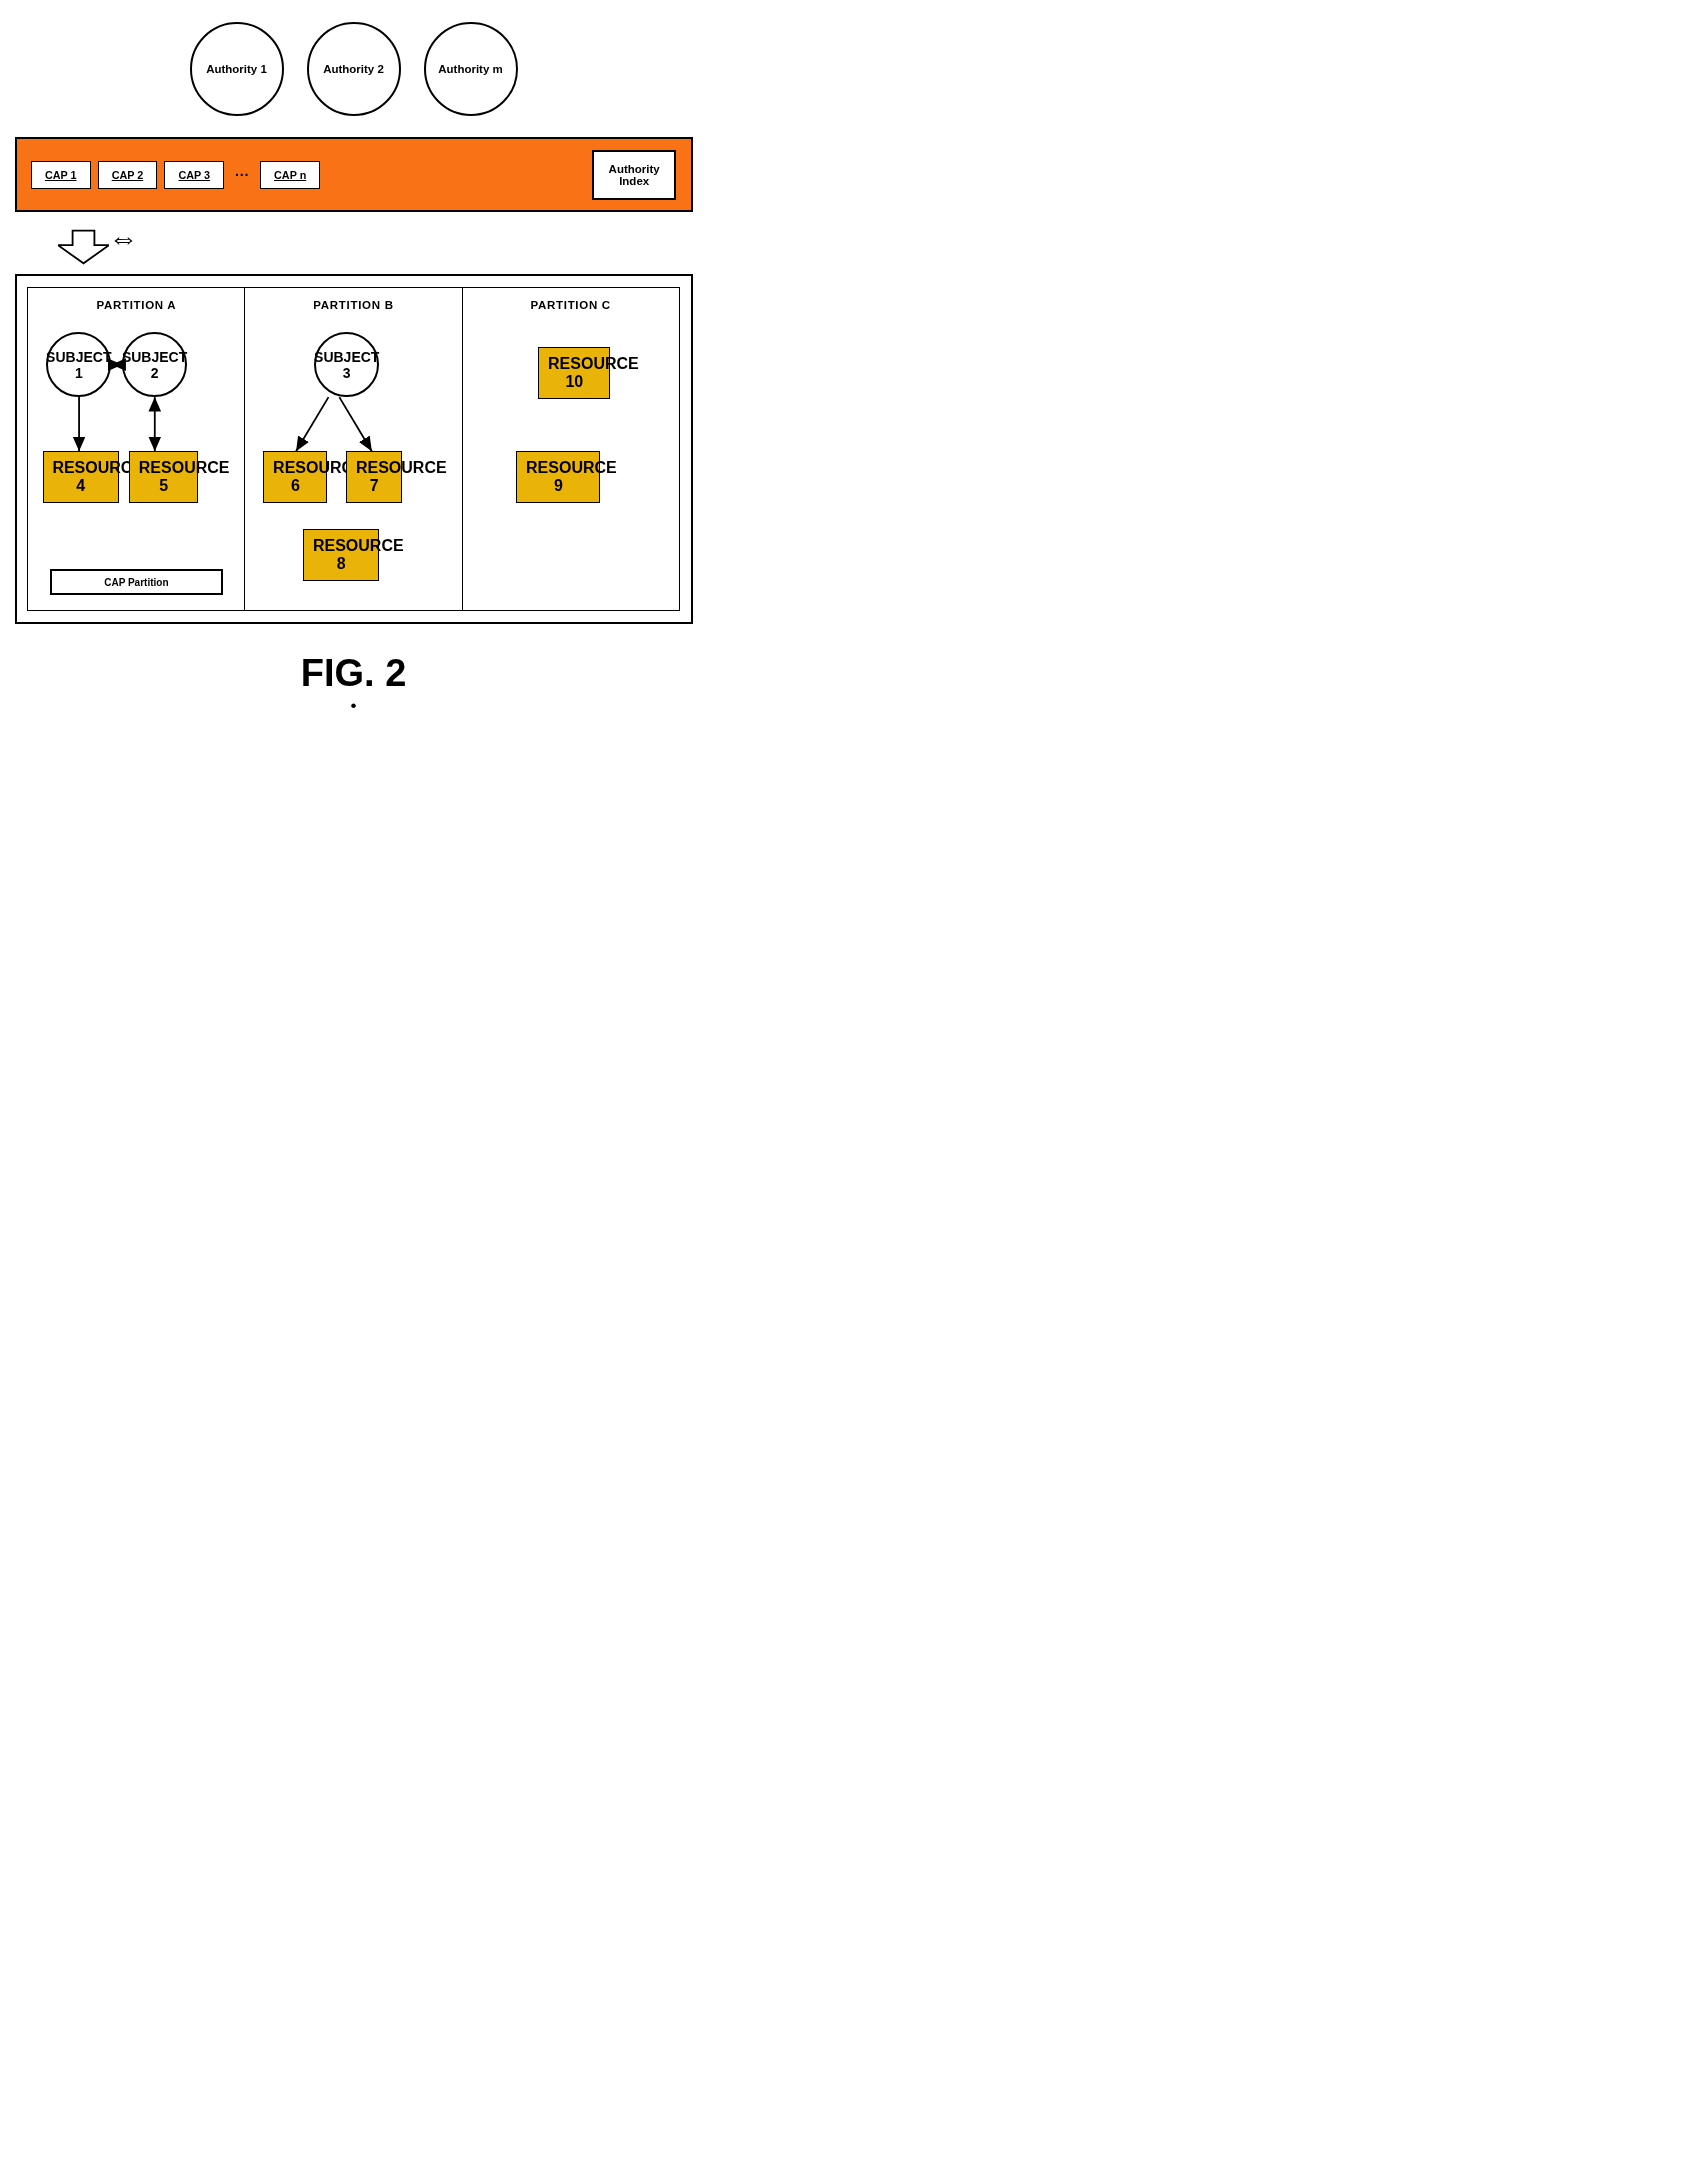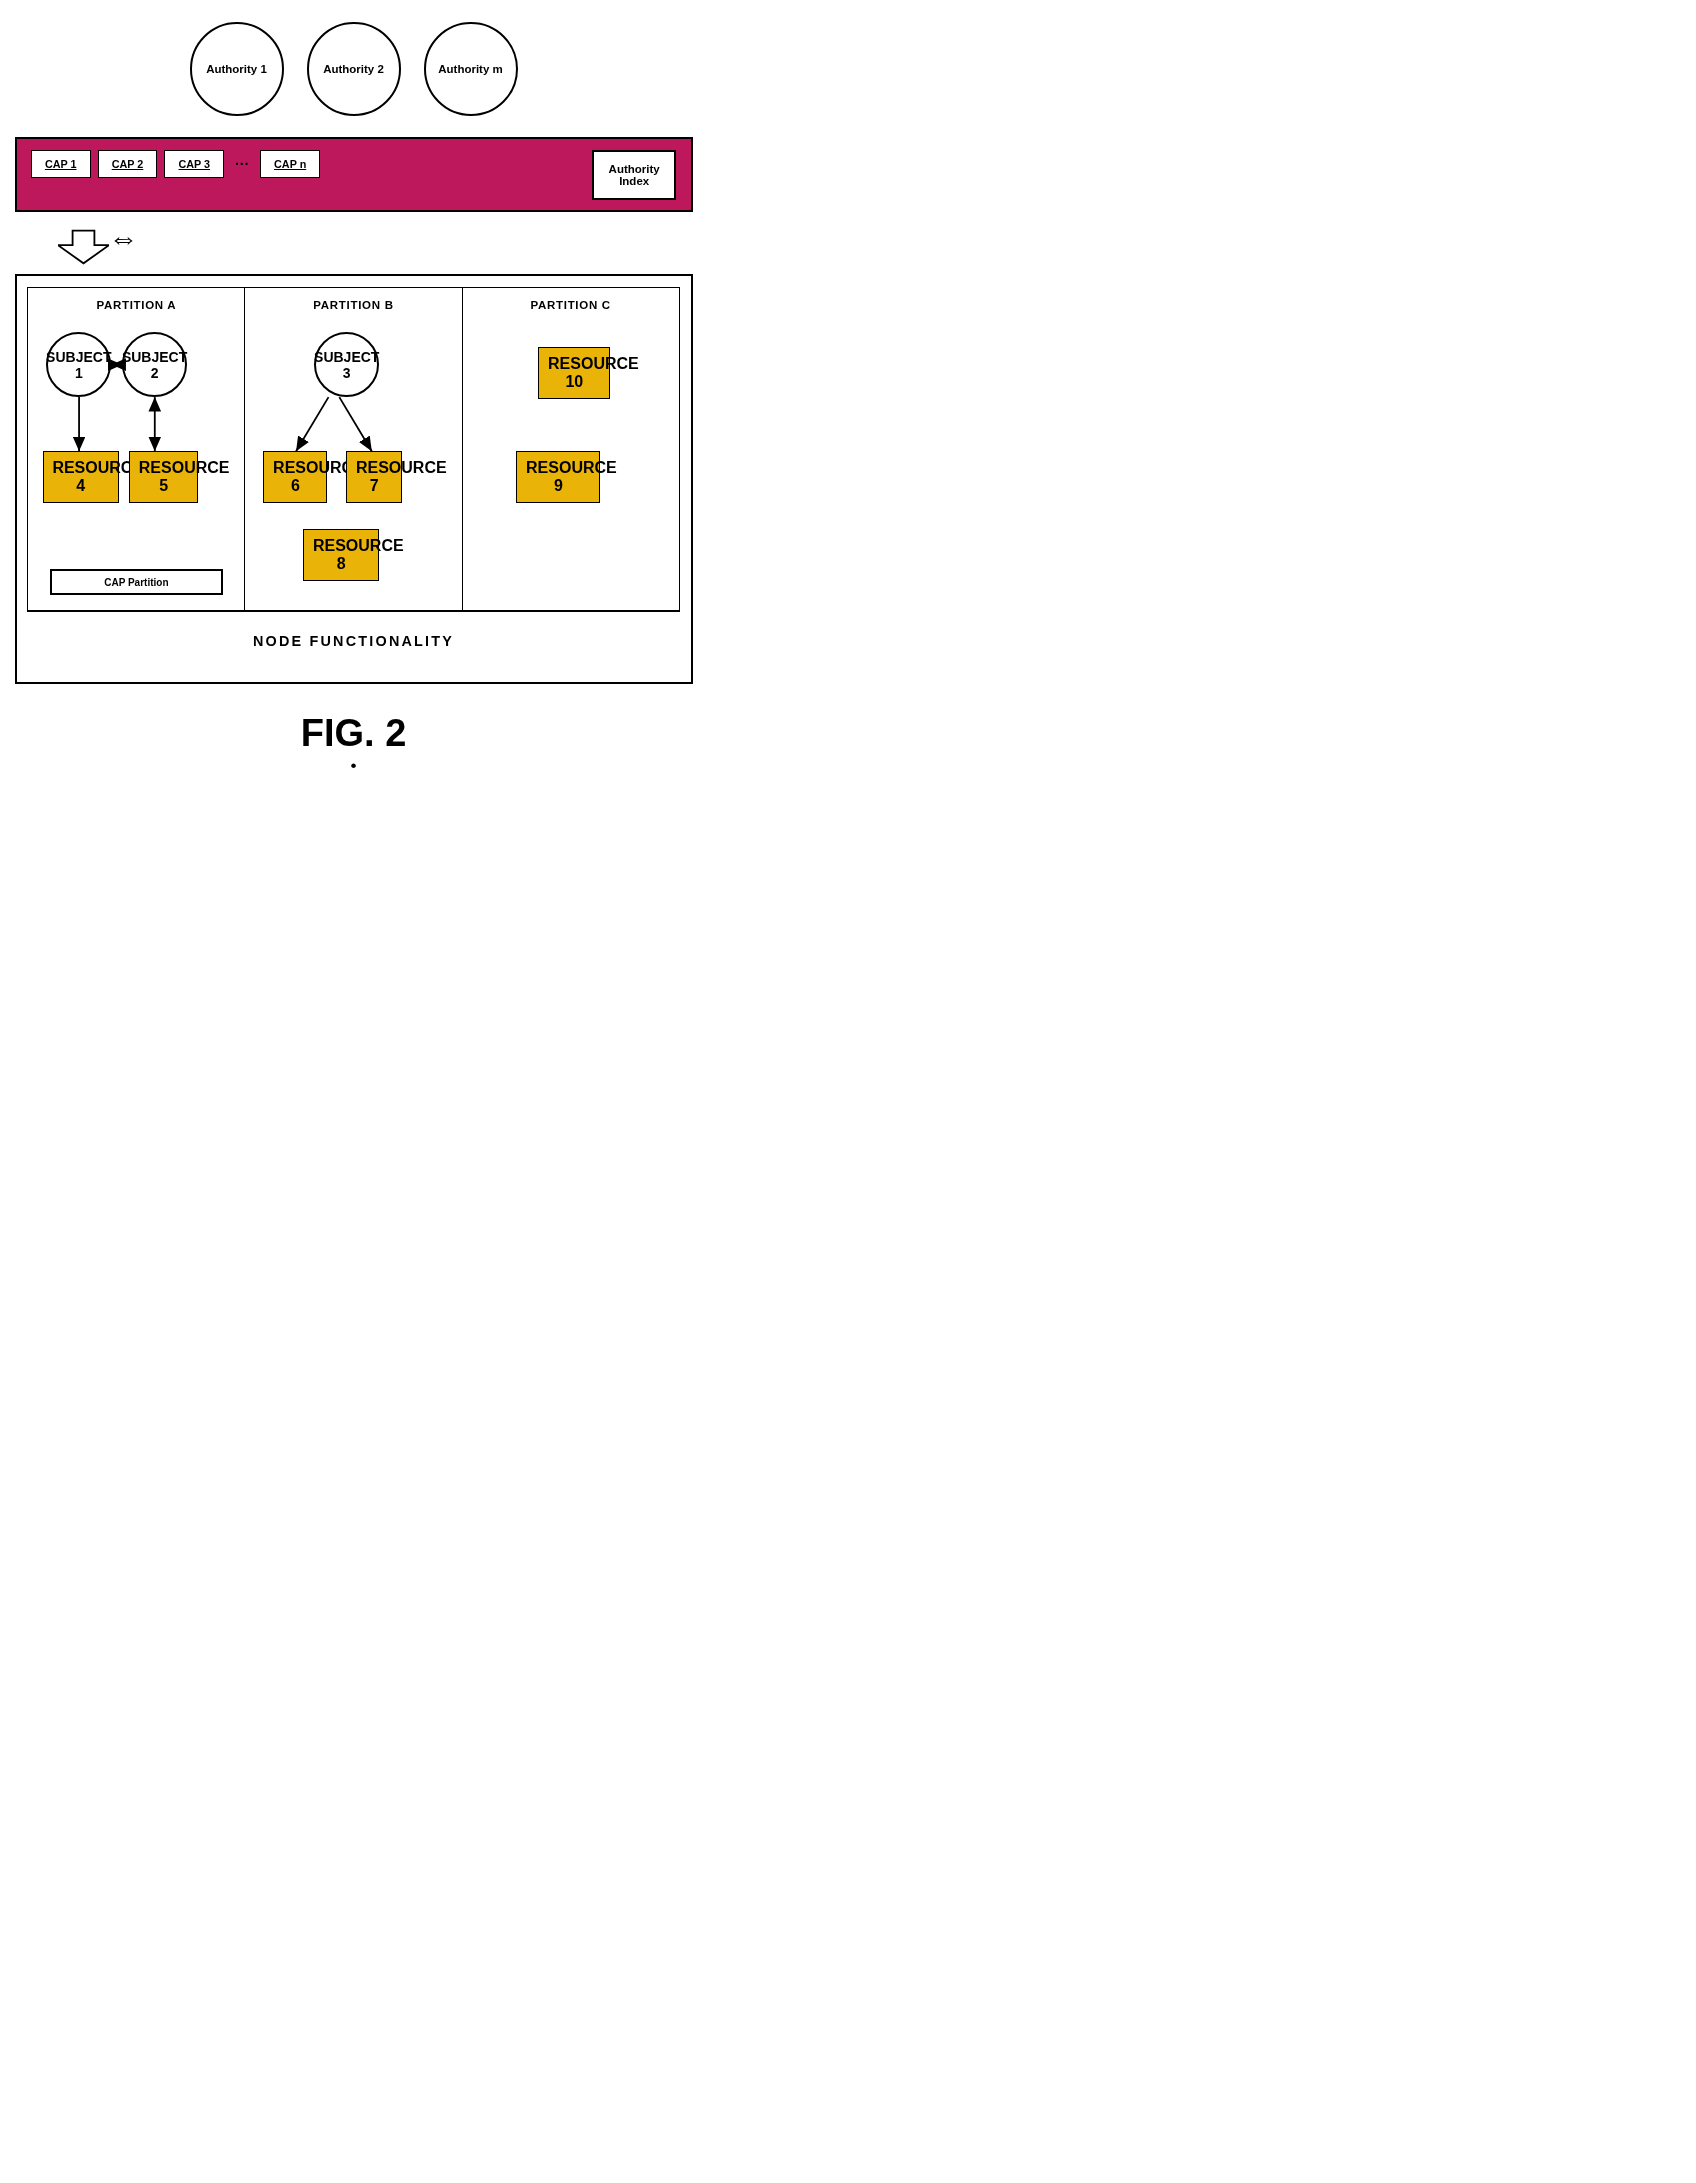--- a/index.html
+++ b/index.html
@@ -40,23 +40,23 @@
       font-size: 11.5px;
       font-weight: bold;
     }
 
     
     .cap-outer-box {
       border: 2.2px solid #000;
       padding: 10.8px 14.4px;
       margin-bottom: 14.4px;
       display: flex;
-      align-items: flex-start;
+      align-items: center;
       gap: 14.4px;
-      background: #be185d;
+      background: #f97316;
     }
 
     .cap-inner-boxes {
       display: flex;
       gap: 7.2px;
       align-items: center;
     }
 
     .cap-box {
       border: 1.4px solid #000;
@@ -359,23 +359,20 @@
 
           <div class="resource-box" style="left: 43px; top: 126px; width: 84px;">
             <span>RESOURCE 9</span>
           </div>
 
         </div>
       </div>
 
     </div>
 
-    <div class="node-functionality">
-      <span>NODE FUNCTIONALITY</span>
-    </div>
 
   </div>
 
   <div class="fig-label">FIG. 2</div>
 
   <div style="text-align: center; font-size: 17.3px; margin-top: -7.2px;">•</div>
 
 </div>
 
 

